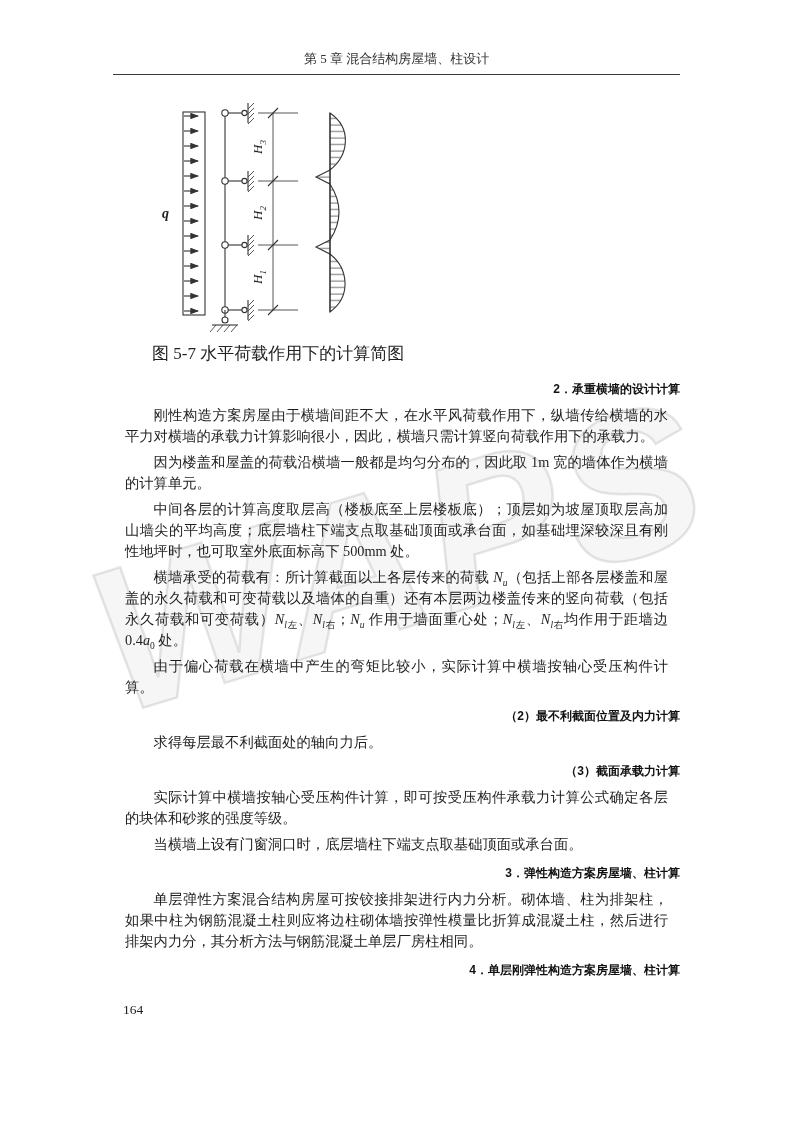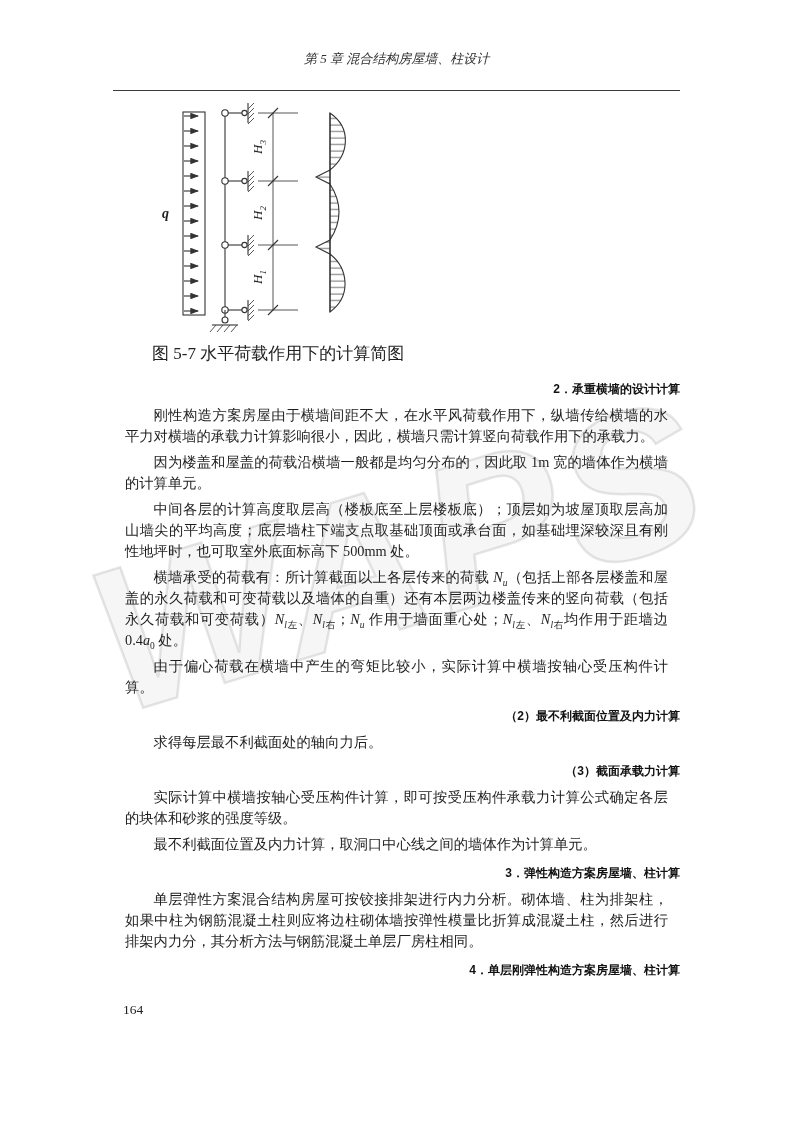--- a/index.html
+++ b/index.html
@@ -4,21 +4,21 @@
 <style>
   html,body{margin:0;padding:0;background:#9a9a9a;}
   .page{width:793px;height:1122px;position:relative;margin:0 auto;background:#ffffff;
         font-family:"Liberation Serif","DejaVu Serif",serif;color:#1e1e1e;overflow:hidden;}
   .watermark{position:absolute;left:30px;top:320px;width:740px;height:470px;display:flex;
         align-items:center;justify-content:center;transform:rotate(-17deg);
         font-family:"Liberation Sans","DejaVu Sans",sans-serif;font-weight:bold;font-style:italic;
         font-size:205px;letter-spacing:0.03em;color:rgba(130,130,130,0.07);
         -webkit-text-stroke:2.5px rgba(130,130,130,0.20);z-index:0;pointer-events:none;user-select:none;}
   .header{position:absolute;left:113px;right:113px;top:50px;text-align:center;
-        border-bottom:1.2px solid #3c3c3c;padding-bottom:22px;font-size:13px;color:#2f2f2f;z-index:1;font-style:italic;}
+        border-bottom:1.2px solid #3c3c3c;padding-bottom:6px;font-size:13px;color:#2f2f2f;z-index:1;}
   .figure{position:absolute;left:152px;top:96px;z-index:1;}
   .figcap{position:absolute;left:152px;top:342px;font-size:17px;color:#222;z-index:1;}
   .content{position:absolute;left:113px;top:371px;width:567px;font-size:14.3px;line-height:21px;
         text-align:justify;z-index:1;}
   .content .p{margin:5px 12px;text-indent:2em;}
   .content .h{margin:8px 0 5px;text-indent:2em;font-weight:bold;font-size:12px;
         font-family:"Liberation Sans","DejaVu Sans",sans-serif;color:#111;text-align:right;}
   .content sub{font-size:9.5px;line-height:0;}
   .content i{font-family:"Liberation Serif","DejaVu Serif",serif;}
   .pagenum{position:absolute;left:123px;top:1002px;font-size:13.5px;color:#222;z-index:1;text-align:center;}
@@ -158,21 +158,21 @@
     <div class="h">2．承重横墙的设计计算</div>
     <div class="p">刚性构造方案房屋由于横墙间距不大，在水平风荷载作用下，纵墙传给横墙的水平力对横墙的承载力计算影响很小，因此，横墙只需计算竖向荷载作用下的承载力。</div>
     <div class="p">因为楼盖和屋盖的荷载沿横墙一般都是均匀分布的，因此取 1m 宽的墙体作为横墙的计算单元。</div>
     <div class="p">中间各层的计算高度取层高（楼板底至上层楼板底）；顶层如为坡屋顶取层高加山墙尖的平均高度；底层墙柱下端支点取基础顶面或承台面，如基础埋深较深且有刚性地坪时，也可取室外底面标高下 500mm 处。</div>
     <div class="p">横墙承受的荷载有：所计算截面以上各层传来的荷载 <i>N</i><sub><i>u</i></sub>（包括上部各层楼盖和屋盖的永久荷载和可变荷载以及墙体的自重）还有本层两边楼盖传来的竖向荷载（包括永久荷载和可变荷载）<i>N</i><sub><i>l</i>左</sub>、<i>N</i><sub><i>l</i>右</sub>；<i>N</i><sub><i>u</i></sub> 作用于墙面重心处；<i>N</i><sub><i>l</i>左</sub>、<i>N</i><sub><i>l</i>右</sub>均作用于距墙边 0.4<i>a</i><sub>0</sub> 处。</div>
     <div class="p">由于偏心荷载在横墙中产生的弯矩比较小，实际计算中横墙按轴心受压构件计算。</div>
     <div class="h">（2）最不利截面位置及内力计算</div>
     <div class="p">求得每层最不利截面处的轴向力后。</div>
     <div class="h">（3）截面承载力计算</div>
     <div class="p">实际计算中横墙按轴心受压构件计算，即可按受压构件承载力计算公式确定各层的块体和砂浆的强度等级。</div>
-    <div class="p">最不利截面位置及内力计算，取洞口中心线之间的墙体作为计算单元。</div>
+    <div class="p">当横墙上设有门窗洞口时，底层墙柱下端支点取基础顶面或承台面。</div>
     <div class="h">3．弹性构造方案房屋墙、柱计算</div>
     <div class="p">单层弹性方案混合结构房屋可按铰接排架进行内力分析。砌体墙、柱为排架柱，如果中柱为钢筋混凝土柱则应将边柱砌体墙按弹性模量比折算成混凝土柱，然后进行排架内力分，其分析方法与钢筋混凝土单层厂房柱相同。</div>
     <div class="h">4．单层刚弹性构造方案房屋墙、柱计算</div>
   </div>
 
   <div class="pagenum">164</div>
 
 </div>
 
 </body></html>

